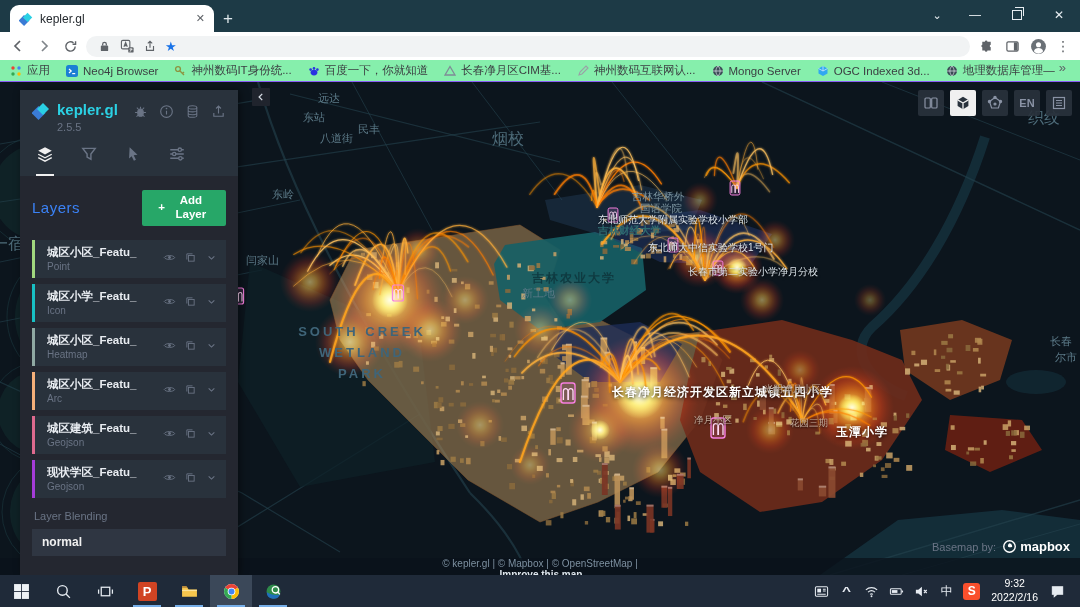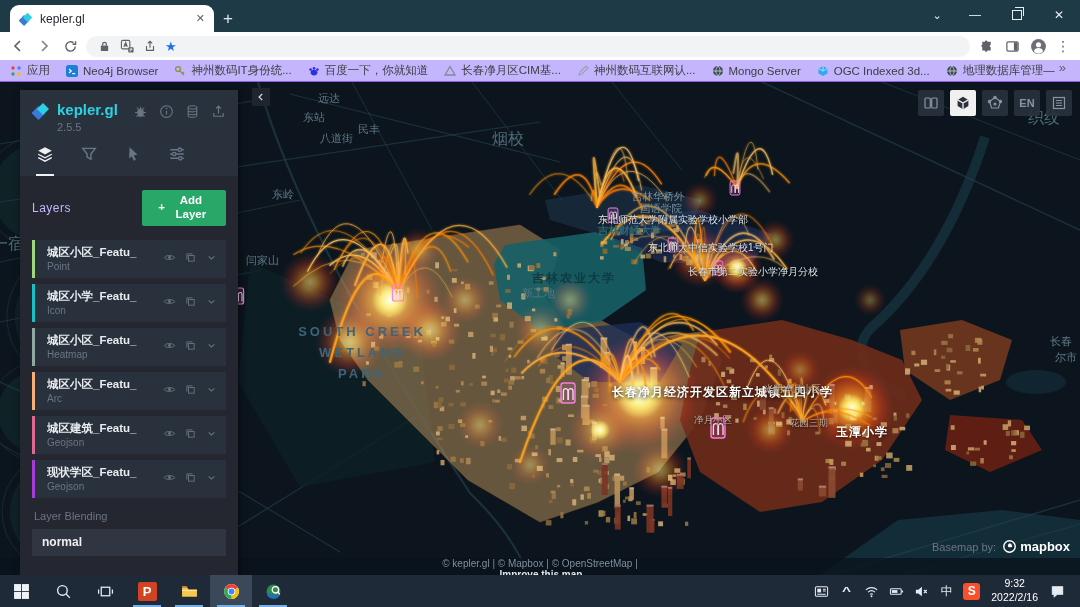--- a/index.html
+++ b/index.html
@@ -25,21 +25,21 @@
   .toolbar{position:absolute;top:32px;left:0;right:0;height:28px;background:#fff;
     display:flex;align-items:center;padding:0 8px;gap:6px;}
   .nav-ic{width:20px;height:20px;display:flex;align-items:center;justify-content:center;color:#5f6368;}
   .addr{flex:1;height:21px;background:#f1f3f4;border-radius:11px;display:flex;
     align-items:center;padding:0 10px;gap:7px;}
   .url{font-size:12.5px;color:#202124;flex:1;}
   .addr .ic{width:16px;height:16px;display:flex;align-items:center;justify-content:center;}
   .star{color:#1a73e8;font-size:13px;}
   .menu-dots{color:#5f6368;font-size:14px;width:18px;text-align:center;}
 
-  .bkbar{position:absolute;top:60px;left:0;right:0;height:21px;background:#c4b5fd;
+  .bkbar{position:absolute;top:60px;left:0;right:0;height:21px;background:#86efac;
     border-bottom:3px solid #8b5cf6;display:flex;padding:0 10px;}
   .bk-items{display:flex;align-items:center;gap:16px;flex:1;overflow:hidden;}
   .bk{display:flex;align-items:center;gap:5px;white-space:nowrap;}
   .bk-label{font-size:11.5px;color:#3c4043;}
   .fi{width:12px;height:12px;}
   .bk-more{color:#5f6368;font-size:13px;padding:0 4px;}
 
   
   .app{position:absolute;top:82px;left:0;width:1080px;height:493px;background:#0c151d;overflow:hidden;}
   #viz{position:absolute;left:0;top:0;}
@@ -63,21 +63,21 @@
   .logo-name{color:#2bd1e4;font-size:15px;font-weight:bold;line-height:1.1;}
   .logo-ver{color:#6a7485;font-size:11px;margin-top:2px;}
   .head-icons{margin-left:auto;display:flex;gap:11px;color:#6a7485;padding-top:2px;}
   .hi{width:15px;height:15px;}
   .sb-tabs{display:flex;gap:26px;padding:12px 4px 0;}
   .sb-tab{padding-bottom:7px;color:#6a7485;}
   .sb-tab.active{color:#f0f0f0;border-bottom:2px solid #f0f0f0;}
   .ti{width:18px;height:18px;}
   .sb-body{padding:12px 12px 0;flex:1;}
   .layers-head{display:flex;justify-content:space-between;align-items:center;margin:2px 0 14px;}
-  .layers-title{color:#c4b5fd;font-size:12px;font-weight:300;letter-spacing:.5px;}
+  .layers-title{color:#3b82f6;font-size:15px;font-weight:300;letter-spacing:.5px;}
   .add-layer{background:#27a768;border:none;color:#fff;font-family:inherit;font-size:11.5px;
     font-weight:bold;border-radius:2px;width:84px;height:36px;display:flex;align-items:center;
     justify-content:center;gap:7px;cursor:pointer;line-height:1.2;}
   .al-label{width:38px;text-align:center;}
   .layer-row{position:relative;background:#29323c;height:38px;margin-bottom:6px;display:flex;
     align-items:center;padding:0 8px 0 12px;border-left:3px solid #888;}
   .lr-text{flex:1;min-width:0;}
   .lr-name{color:#e8ecf1;font-size:11.5px;font-weight:bold;white-space:nowrap;overflow:hidden;}
   .lr-sub{color:#6a7485;font-size:10px;margin-top:1px;}
   .lr-icons{display:flex;gap:8px;color:#6a7485;align-items:center;}

